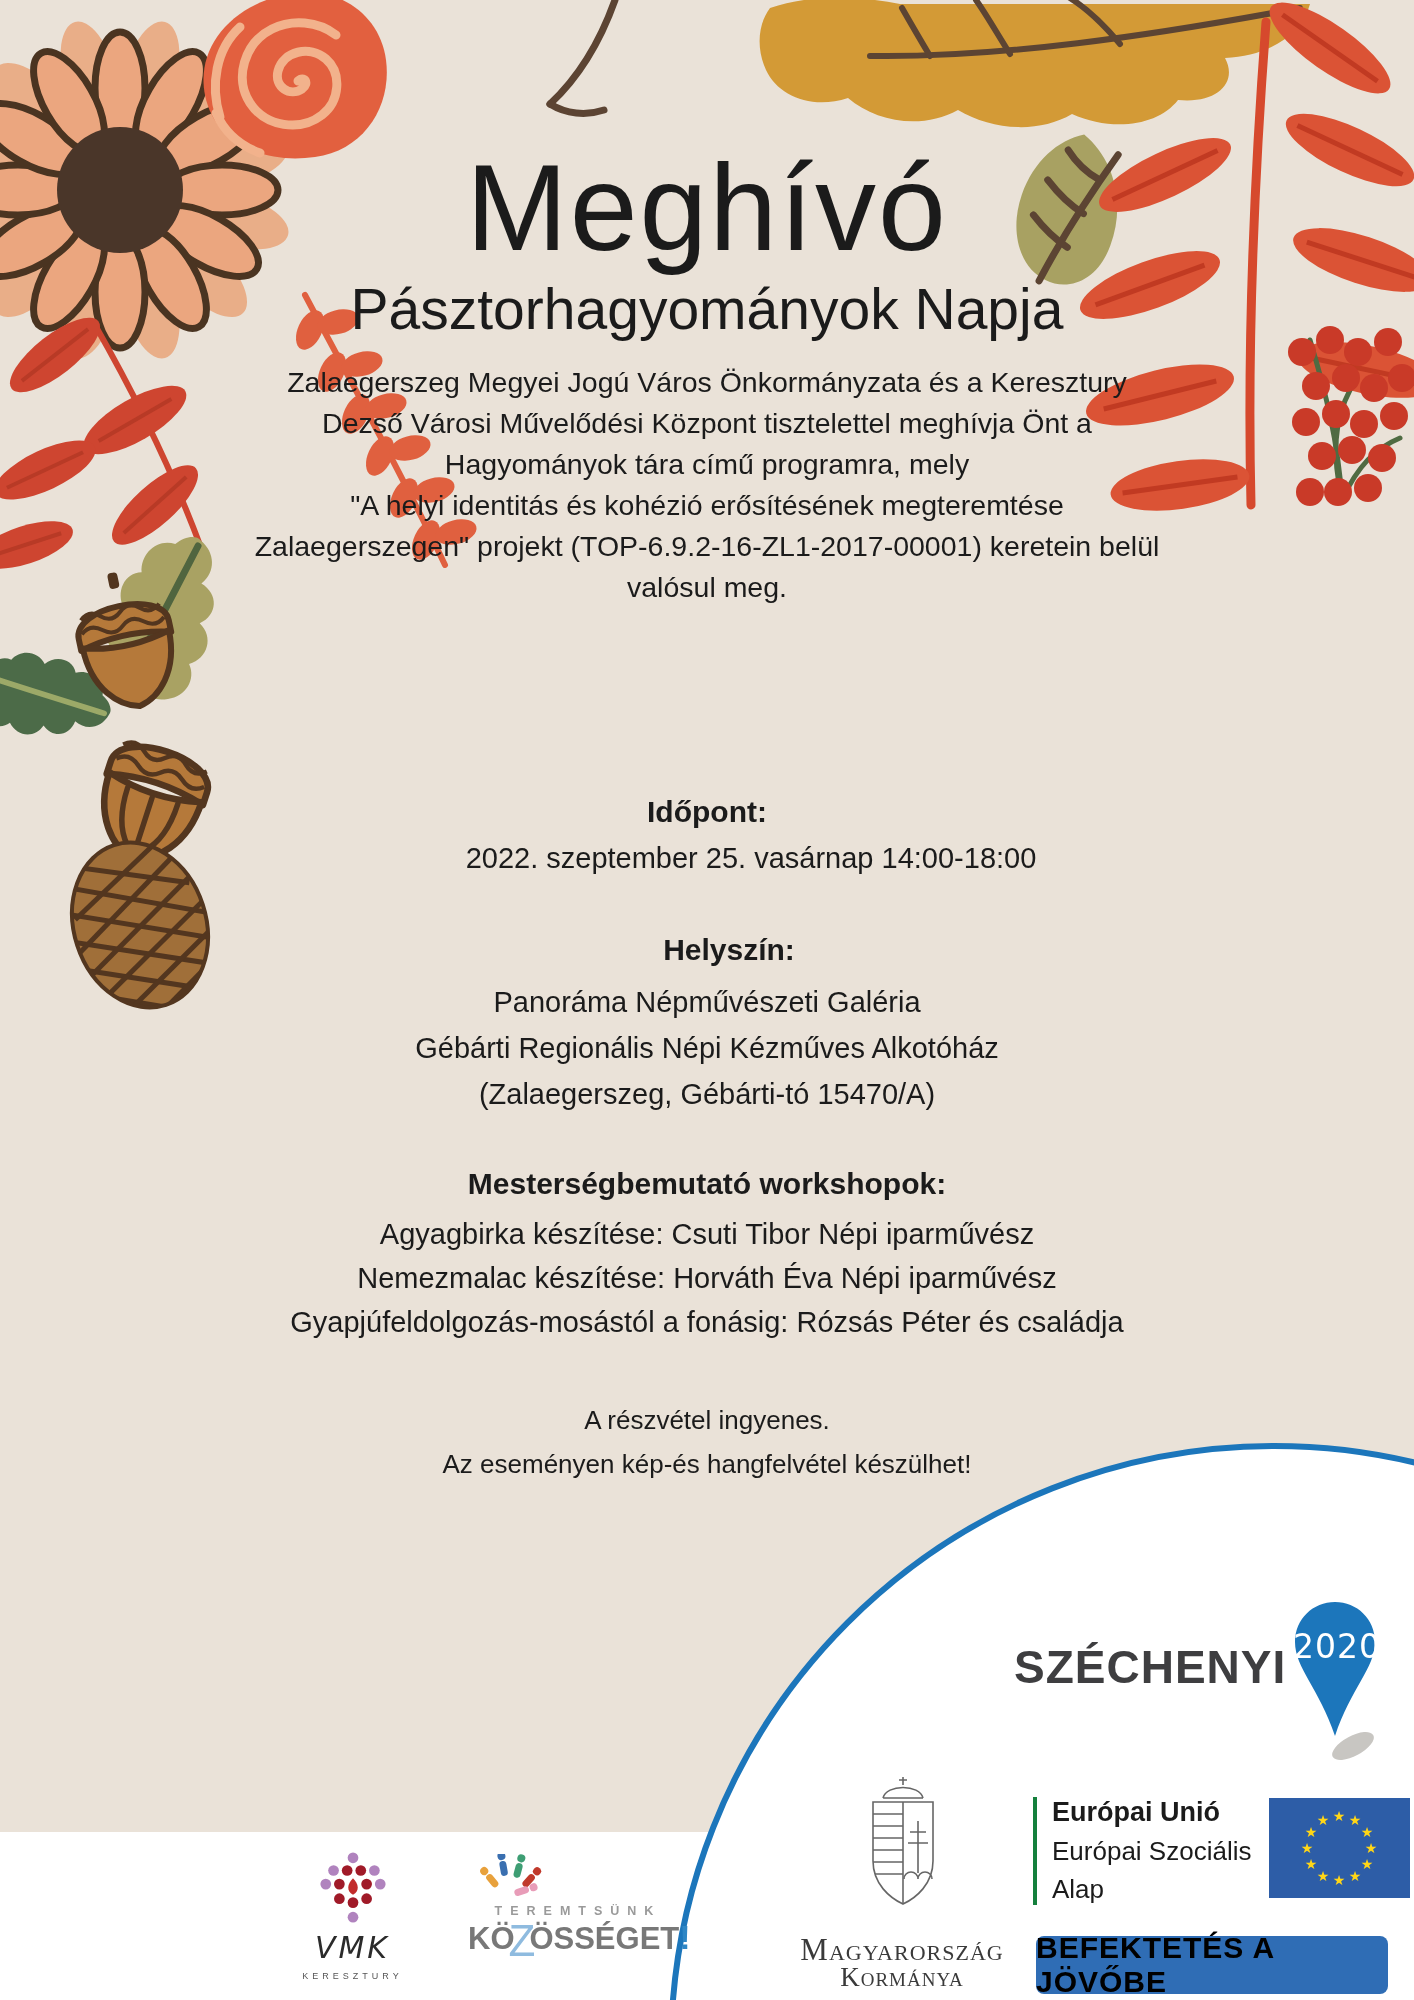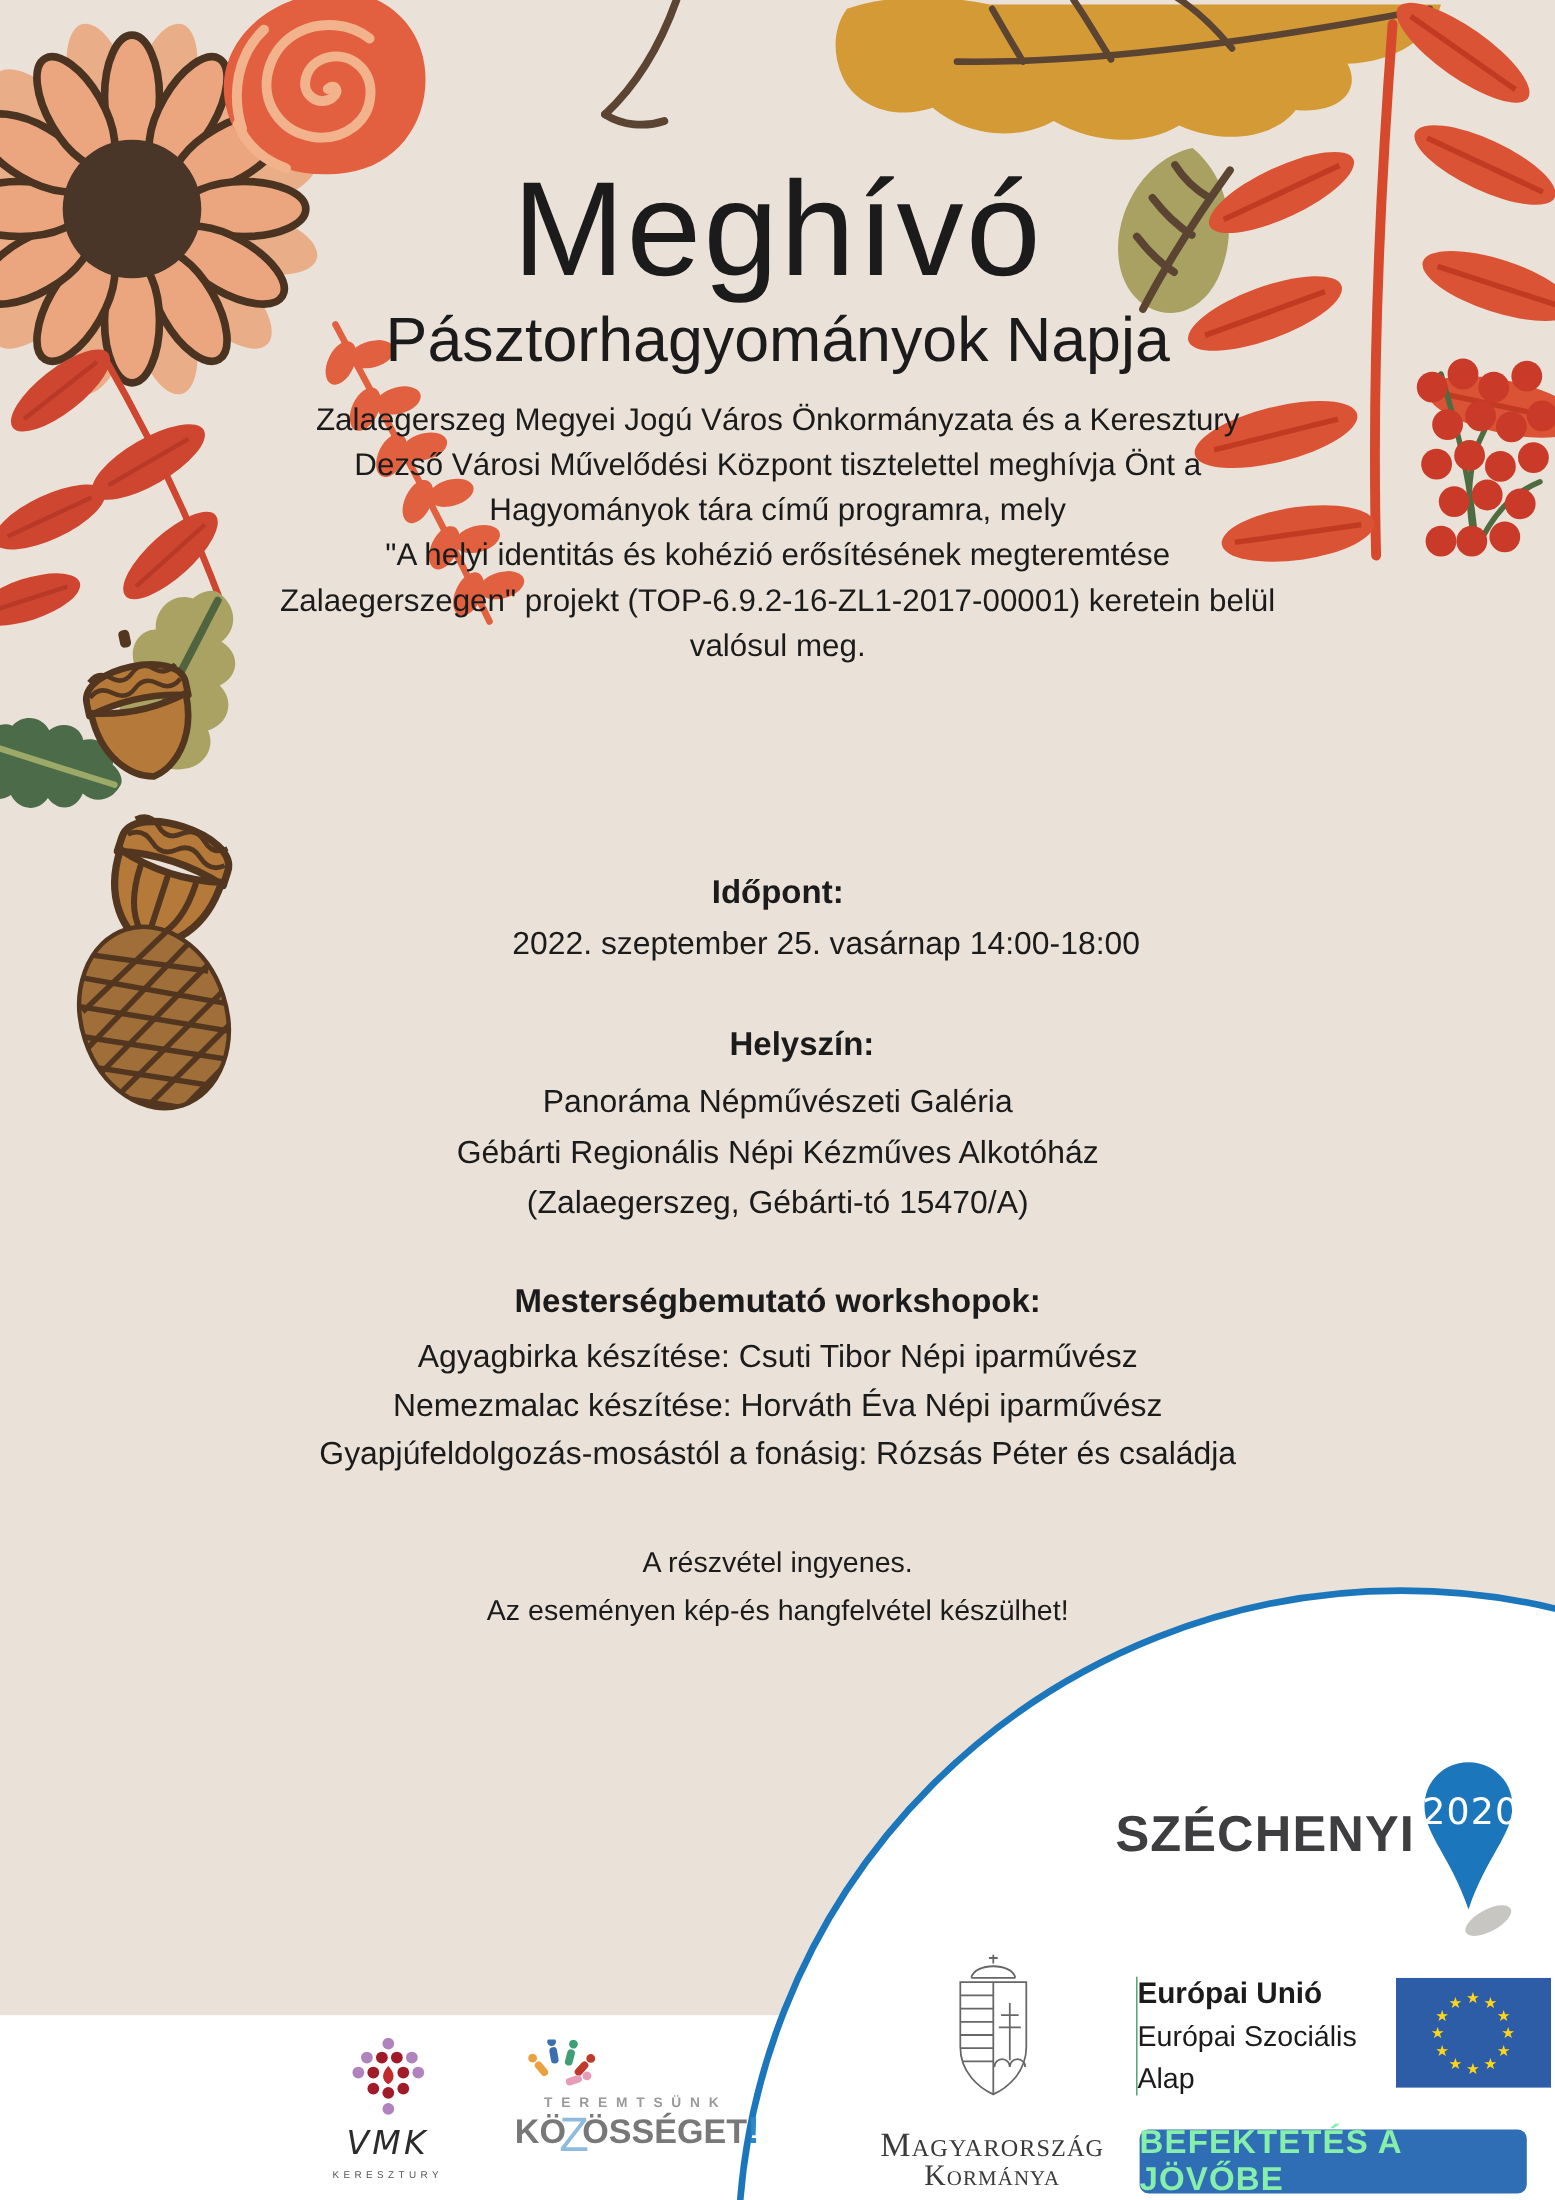--- a/index.html
+++ b/index.html
@@ -26,28 +26,28 @@
   .sz-pin{position:absolute;left:1293px;top:1600px;}
   .sz-year{position:absolute;left:1293px;top:1627px;width:82px;text-align:center;
            font-family:"DejaVu Sans",sans-serif;font-size:33px;color:#FFFFFF;letter-spacing:1px;}
   .gov-coat{position:absolute;left:858px;top:1776px;}
   .gov-1{position:absolute;left:782px;top:1932px;width:240px;text-align:center;
          font-family:"Liberation Serif",serif;font-variant:small-caps;font-size:31px;
          letter-spacing:1px;color:#3A3A3A;}
   .gov-2{position:absolute;left:782px;top:1962px;width:240px;text-align:center;
          font-family:"Liberation Serif",serif;font-variant:small-caps;font-size:27px;
          letter-spacing:1px;color:#3A3A3A;}
-  .eu-block{position:absolute;left:1033px;top:1797px;border-left:1px solid #15803d;}
+  .eu-block{position:absolute;left:1033px;top:1797px;border-left:4px solid #15803d;padding-left:15px;}
   .eu-1{font-size:27px;font-weight:bold;margin:0 0 8px 0;}
   .eu-2{font-size:26px;margin:0 0 7px 0;}
   .eu-3{font-size:26px;margin:0;}
   .eu-flag{position:absolute;left:1269px;top:1798px;}
   .banner{position:absolute;left:1036px;top:1936px;width:352px;height:58px;background:#2F6DB5;
           border-radius:8px;display:flex;align-items:center;justify-content:center;}
-  .banner span{color:#86efac;font-weight:bold;font-size:30px;letter-spacing:1px;}
+  .banner span{color:#000000;font-weight:bold;font-size:30px;letter-spacing:1px;}
   .zala{position:absolute;left:100px;top:1874px;width:140px;text-align:center;}
   .zala-name{font-family:"Liberation Serif",serif;font-size:15px;letter-spacing:1px;color:#222;margin-top:5px;}
   .zala-sub{font-family:"Liberation Serif",serif;font-size:7.5px;letter-spacing:1px;color:#333;margin-top:3px;}
   .vmk{position:absolute;left:295px;top:1852px;width:115px;text-align:center;}
   .vmk-word{font-family:"DejaVu Sans",sans-serif;font-size:30px;letter-spacing:3px;color:#2B2B2B;margin-top:2px;font-style:italic;}
   .vmk-sub{font-size:9px;letter-spacing:4px;color:#555;margin-top:6px;}
   .ter{position:absolute;left:468px;top:1856px;width:220px;height:110px;}
   .ter-figures{position:absolute;left:12px;top:-2px;}
   .ter-line1{position:absolute;left:0;top:48px;width:100%;text-align:center;font-size:12.5px;
              letter-spacing:8px;color:#9A9A9A;font-weight:bold;white-space:nowrap;}

